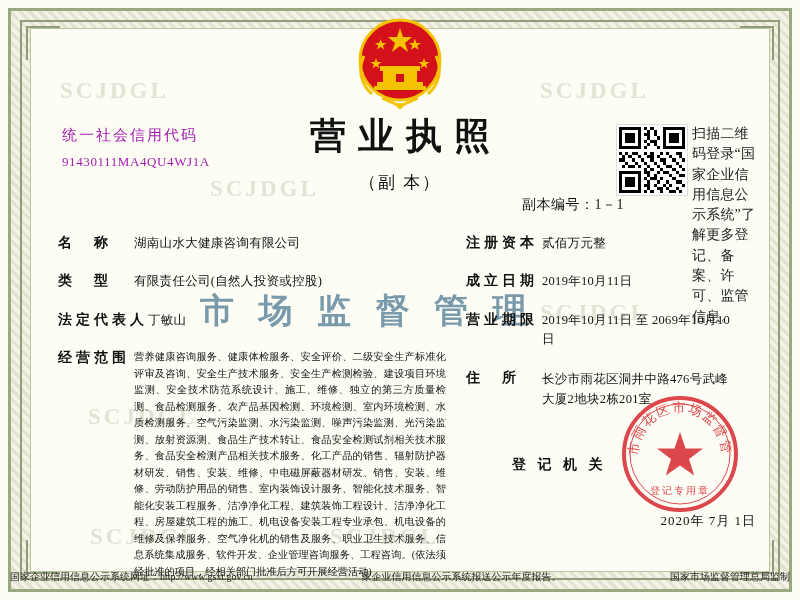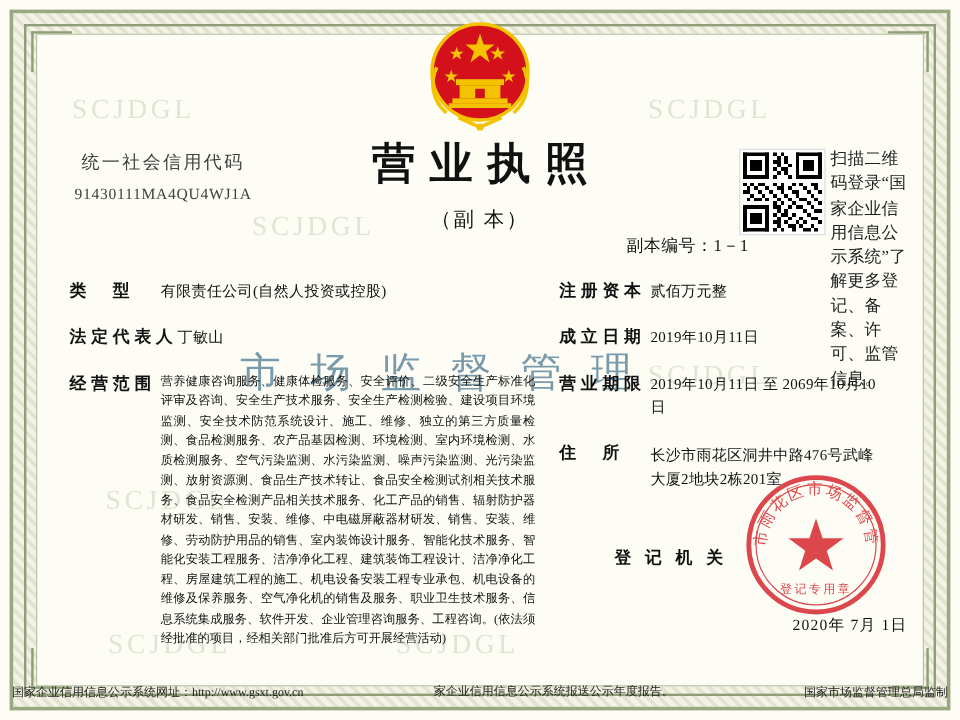--- a/index.html
+++ b/index.html
@@ -55,21 +55,21 @@
   .corner.tl { left: 26px; top: 26px; border-right: none; border-bottom: none; }
   .corner.tr { right: 26px; top: 26px; border-left: none; border-bottom: none; }
   .corner.bl { left: 26px; bottom: 26px; border-right: none; border-top: none; }
   .corner.br { right: 26px; bottom: 26px; border-left: none; border-top: none; }
 
   
   .wm {
     position: absolute;
     color: #d9dcc8;
     font-family: "Liberation Serif", serif;
-    font-weight: normal;
+    font-weight: bold;
     letter-spacing: 3px;
     pointer-events: none;
     user-select: none;
     white-space: nowrap;
   }
   .wm.small { font-size: 23px; opacity: 0.75; }
   .wm.big   { font-size: 34px; opacity: 0.55; color: #0c4a6e; letter-spacing: 8px; }
 
   
   .emblem {
@@ -102,22 +102,21 @@
     font-size: 17px;
     color: #111;
     letter-spacing: 2px;
   }
 
   
   .credit {
     position: absolute;
     left: 62px;
     top: 126px;
-    color: #404040;
-    text-align: center;
+    color: #a21caf;
   }
   .credit .label {
     font-size: 15px;
     letter-spacing: 2px;
   }
   .credit .value {
     margin-top: 9px;
     font-size: 13px;
     letter-spacing: 0.6px;
     font-family: "Liberation Serif", serif;
@@ -412,20 +411,24 @@
         <rect x="19" y="20" width="1" height="1"></rect>
       </g>
     </svg>
   </div>
   <div class="qr-note">扫描二维码登录“国家企业信用信息公示系统”了解更多登记、备案、许可、监管信息。</div>
 
   <div class="copy-no">副本编号：1－1</div>
 
   <div class="fields-left">
     <div class="row">
+      <div class="k">名　称</div>
+      <div class="v">湖南山水大健康咨询有限公司</div>
+    </div>
+    <div class="row">
       <div class="k">类　型</div>
       <div class="v">有限责任公司(自然人投资或控股)</div>
     </div>
     <div class="row">
       <div class="k">法定代表人</div>
       <div class="v">丁敏山</div>
     </div>
     <div class="row scope">
       <div class="k">经营范围</div>
       <div class="v small">营养健康咨询服务、健康体检服务、安全评价、二级安全生产标准化评审及咨询、安全生产技术服务、安全生产检测检验、建设项目环境监测、安全技术防范系统设计、施工、维修、独立的第三方质量检测、食品检测服务、农产品基因检测、环境检测、室内环境检测、水质检测服务、空气污染监测、水污染监测、噪声污染监测、光污染监测、放射资源测、食品生产技术转让、食品安全检测试剂相关技术服务、食品安全检测产品相关技术服务、化工产品的销售、辐射防护器材研发、销售、安装、维修、中电磁屏蔽器材研发、销售、安装、维修、劳动防护用品的销售、室内装饰设计服务、智能化技术服务、智能化安装工程服务、洁净净化工程、建筑装饰工程设计、洁净净化工程、房屋建筑工程的施工、机电设备安装工程专业承包、机电设备的维修及保养服务、空气净化机的销售及服务、职业卫生技术服务、信息系统集成服务、软件开发、企业管理咨询服务、工程咨询。(依法须经批准的项目，经相关部门批准后方可开展经营活动)</div>

